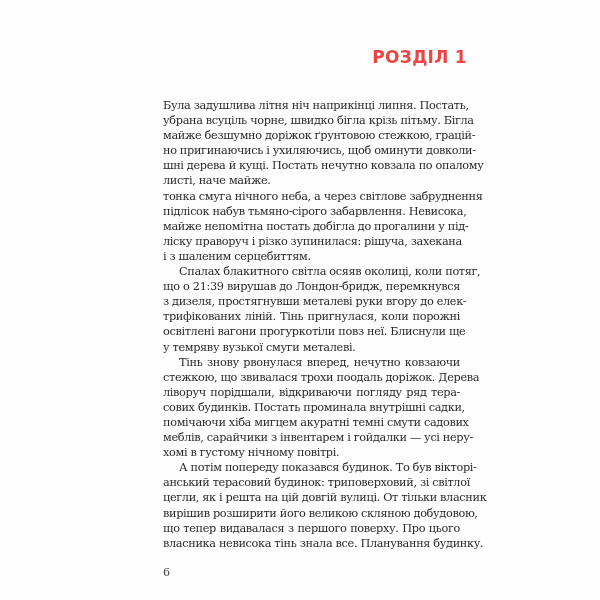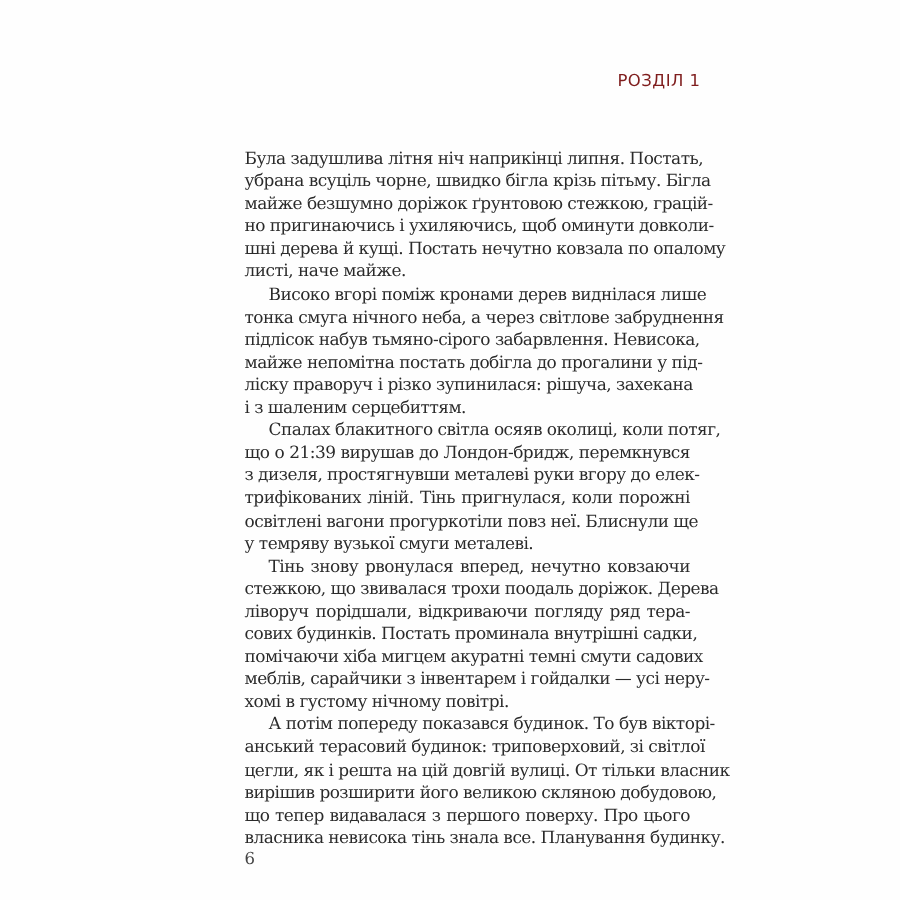--- a/index.html
+++ b/index.html
@@ -4,22 +4,22 @@
   <style>
     html, body { margin: 0; padding: 0; }
     body {
       width: 600px; height: 600px; background: #ffffff; position: relative; overflow: hidden;
     }
     .page {
       position: absolute; left: 0; top: 0; width: 600px; height: 600px; background: #fefefe;
     }
     .chapter {
       position: absolute; top: 47px; right: 133px;
-      font-family: "DejaVu Sans", sans-serif; font-size: 11px; letter-spacing: 0.3px;
-      color: #7f1d1d; font-weight: normal;
+      font-family: "DejaVu Sans", sans-serif; font-size: 17px; letter-spacing: 0.3px;
+      color: #ef4444; font-weight: bold;
     }
     .body-text {
       position: absolute; left: 163px; top: 98px; width: 297px;
       font-family: "DejaVu Serif", serif; font-size: 11.3px; line-height: 15.1px;
       color: #2a2a2a; text-align: justify; letter-spacing: -0.35px;
     }
     .line { display: block; height: 15.1px; white-space: nowrap; text-align: justify; text-align-last: justify; }
     .line.last { text-align-last: left; }
     .line.indent { padding-left: 16px; }
     .page-number {
@@ -35,21 +35,20 @@
 
   <div class="body-text">
 
     <span class="line">Була задушлива літня ніч наприкінці липня. Постать,</span>
     <span class="line">убрана всуціль чорне, швидко бігла крізь пітьму. Бігла</span>
     <span class="line">майже безшумно доріжок ґрунтовою стежкою, грацій-</span>
     <span class="line">но пригинаючись і ухиляючись, щоб оминути довколи-</span>
     <span class="line">шні дерева й кущі. Постать нечутно ковзала по опалому</span>
     <span class="line last">листі, наче майже.</span>
 
-    <span class="line indent">Високо вгорі поміж кронами дерев виднілася лише</span>
     <span class="line">тонка смуга нічного неба, а через світлове забруднення</span>
     <span class="line">підлісок набув тьмяно-сірого забарвлення. Невисока,</span>
     <span class="line">майже непомітна постать добігла до прогалини у під-</span>
     <span class="line">ліску праворуч і різко зупинилася: рішуча, захекана</span>
     <span class="line last">і з шаленим серцебиттям.</span>
 
     <span class="line indent">Спалах блакитного світла осяяв околиці, коли потяг,</span>
     <span class="line">що о 21:39 вирушав до Лондон-бридж, перемкнувся</span>
     <span class="line">з дизеля, простягнувши металеві руки вгору до елек-</span>
     <span class="line">трифікованих ліній. Тінь пригнулася, коли порожні</span>

